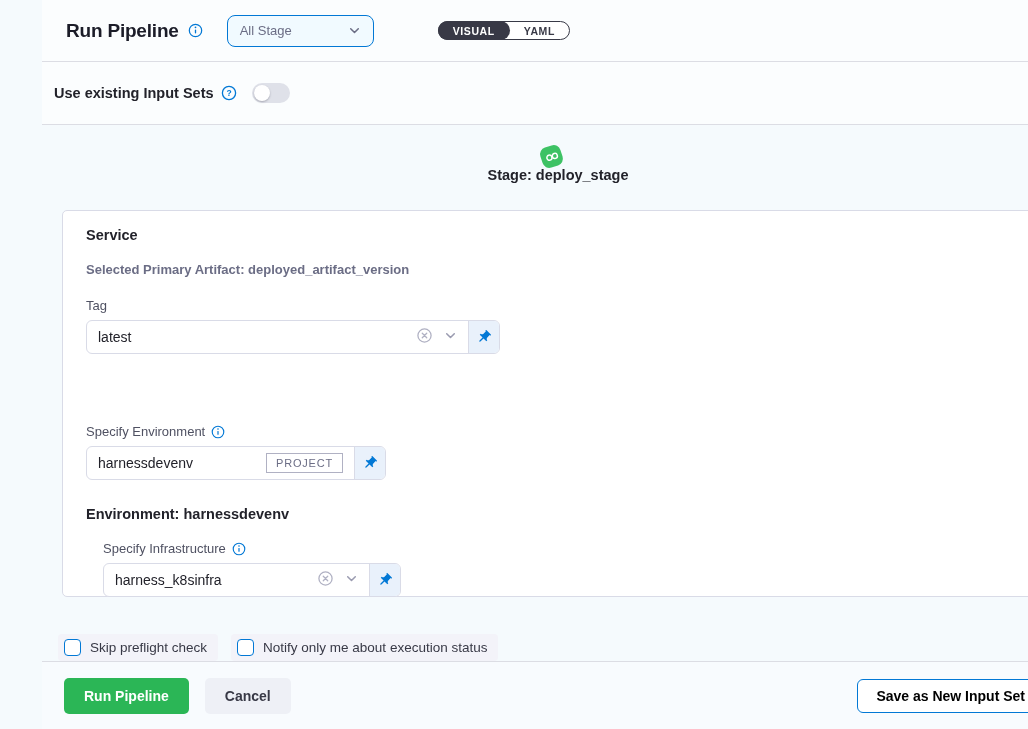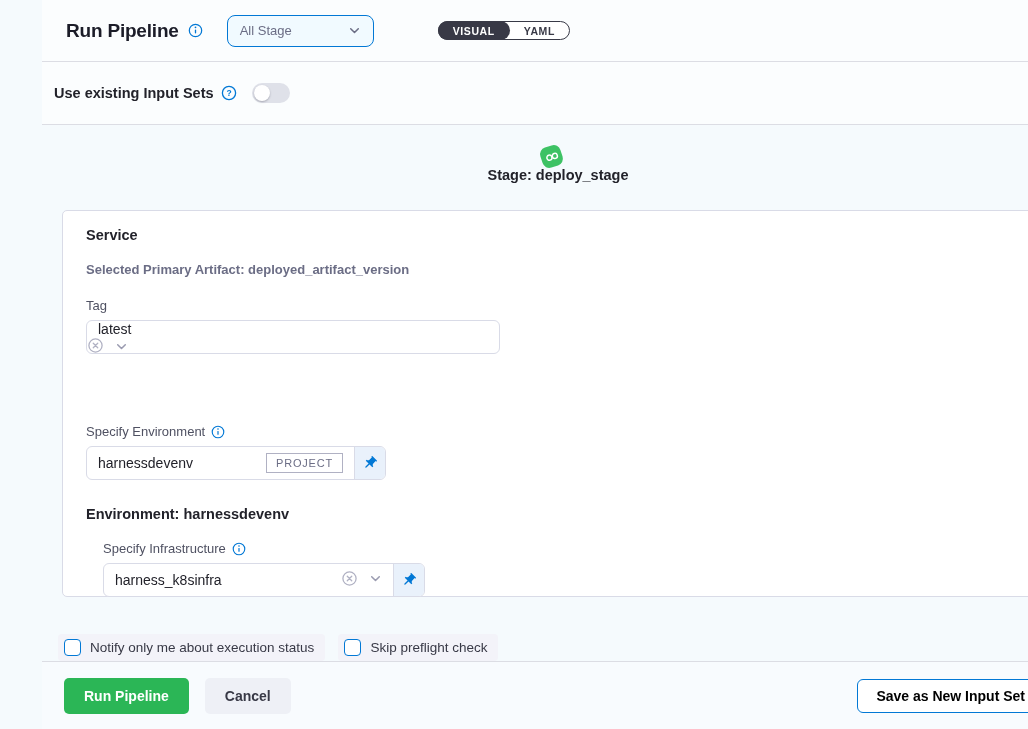--- a/index.html
+++ b/index.html
@@ -159,28 +159,28 @@
     font-size: 11px; letter-spacing: 0.8px;
     color: #6b6d85; background: #fff;
   }
   .pin-btn {
     flex: 0 0 31px; width: 31px;
     background: #e9f1fb;
     border: none; border-left: 1px solid #d9dbe7;
     display: flex; align-items: center; justify-content: center;
     cursor: pointer; padding: 0;
   }
-  .tag-group { width: 414px; margin-bottom: 70px; flex-direction: column; }
+  .tag-group { width: 414px; margin-bottom: 70px; }
   .env-group { width: 300px; }
   .env-heading {
     margin: 26px 0 19px 0;
     font-size: 14.5px; font-weight: 700; color: #22222a;
   }
   .infra-wrap { margin-left: 17px; }
-  .infra-group { width: 322px; }
+  .infra-group { width: 298px; }
 
   .options-row {
     margin: 37px 0 0 -4px;
     display: flex; align-items: center; gap: 13px;
   }
   .option {
     display: flex; align-items: center; gap: 9px;
     background: #f3f3f9; border-radius: 4px;
     padding: 5px 11px 5px 6px;
     font-size: 13.5px; color: #383946;
@@ -353,25 +353,25 @@
                 <path transform="rotate(45 12 12)" d="M16 9 V4 h0.5 a1 1 0 0 0 0 -2 H7.5 a1 1 0 0 0 0 2 H8 v5 c0 1.66 -1.34 3 -3 3 v2 h5.97 v6.5 l1 1.5 1 -1.5 V14 H19 v-2 c-1.66 0 -3 -1.34 -3 -3 z" fill="#0278d5"></path>
               </svg>
           </button>
         </div>
       </div>
     </div>
 
     <div class="options-row">
       <label class="option">
         <span class="checkbox"></span>
-        <span>Notify only me about execution status</span>
+        <span>Skip preflight check</span>
       </label>
       <label class="option">
         <span class="checkbox"></span>
-        <span>Skip preflight check</span>
+        <span>Notify only me about execution status</span>
       </label>
     </div>
   </div>
 
   <div class="footer">
     <button class="btn btn-run">Run Pipeline</button>
     <button class="btn btn-cancel">Cancel</button>
     <button class="btn btn-save">Save as New Input Set</button>
   </div>
 </div>

